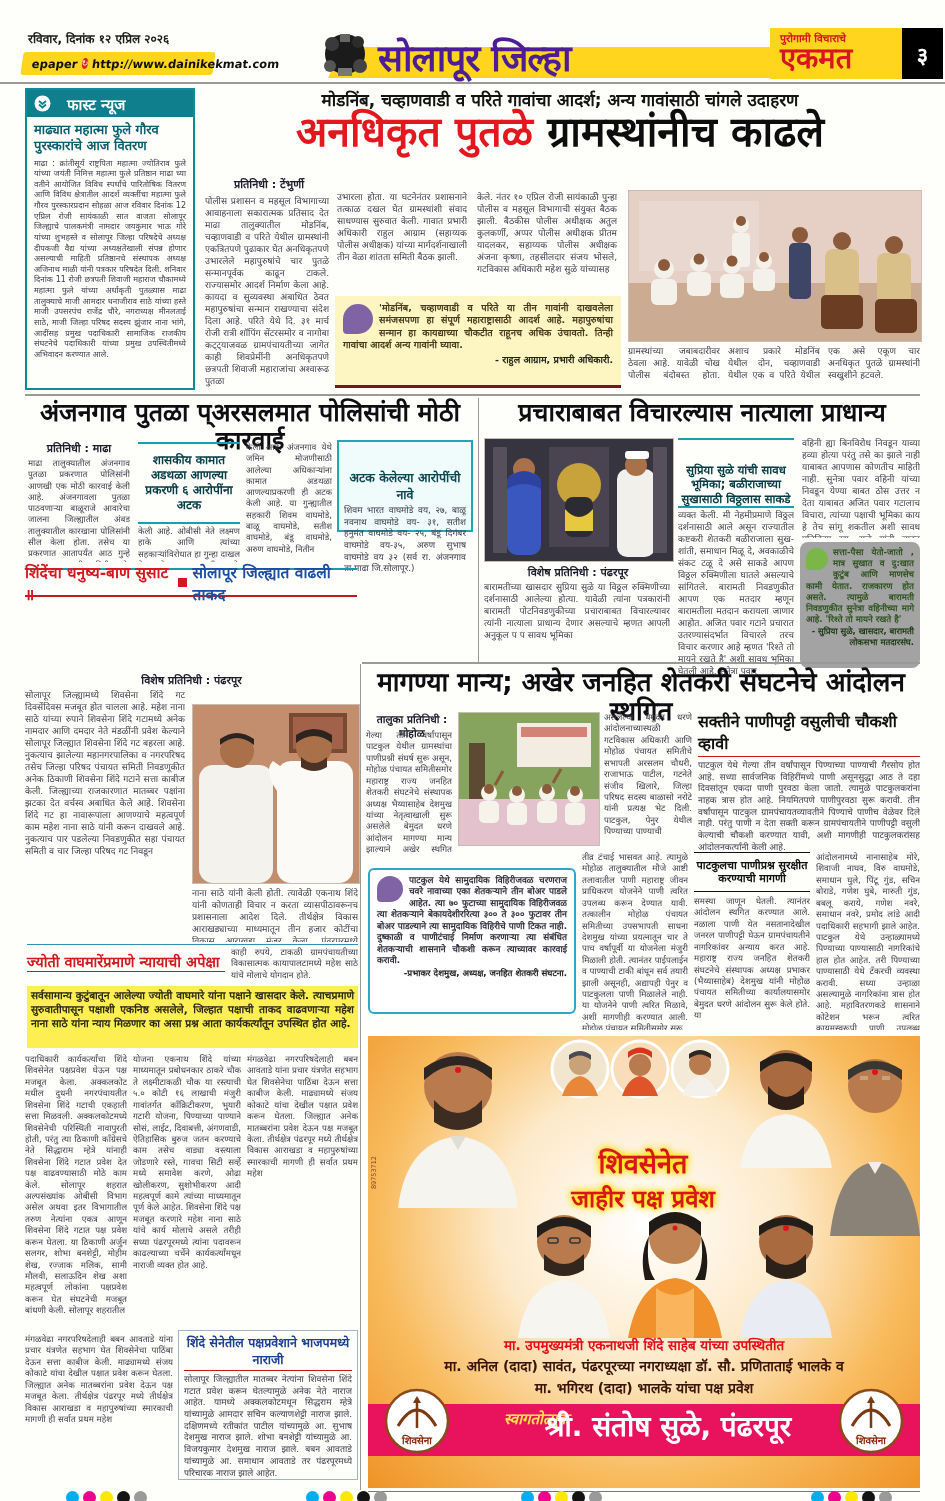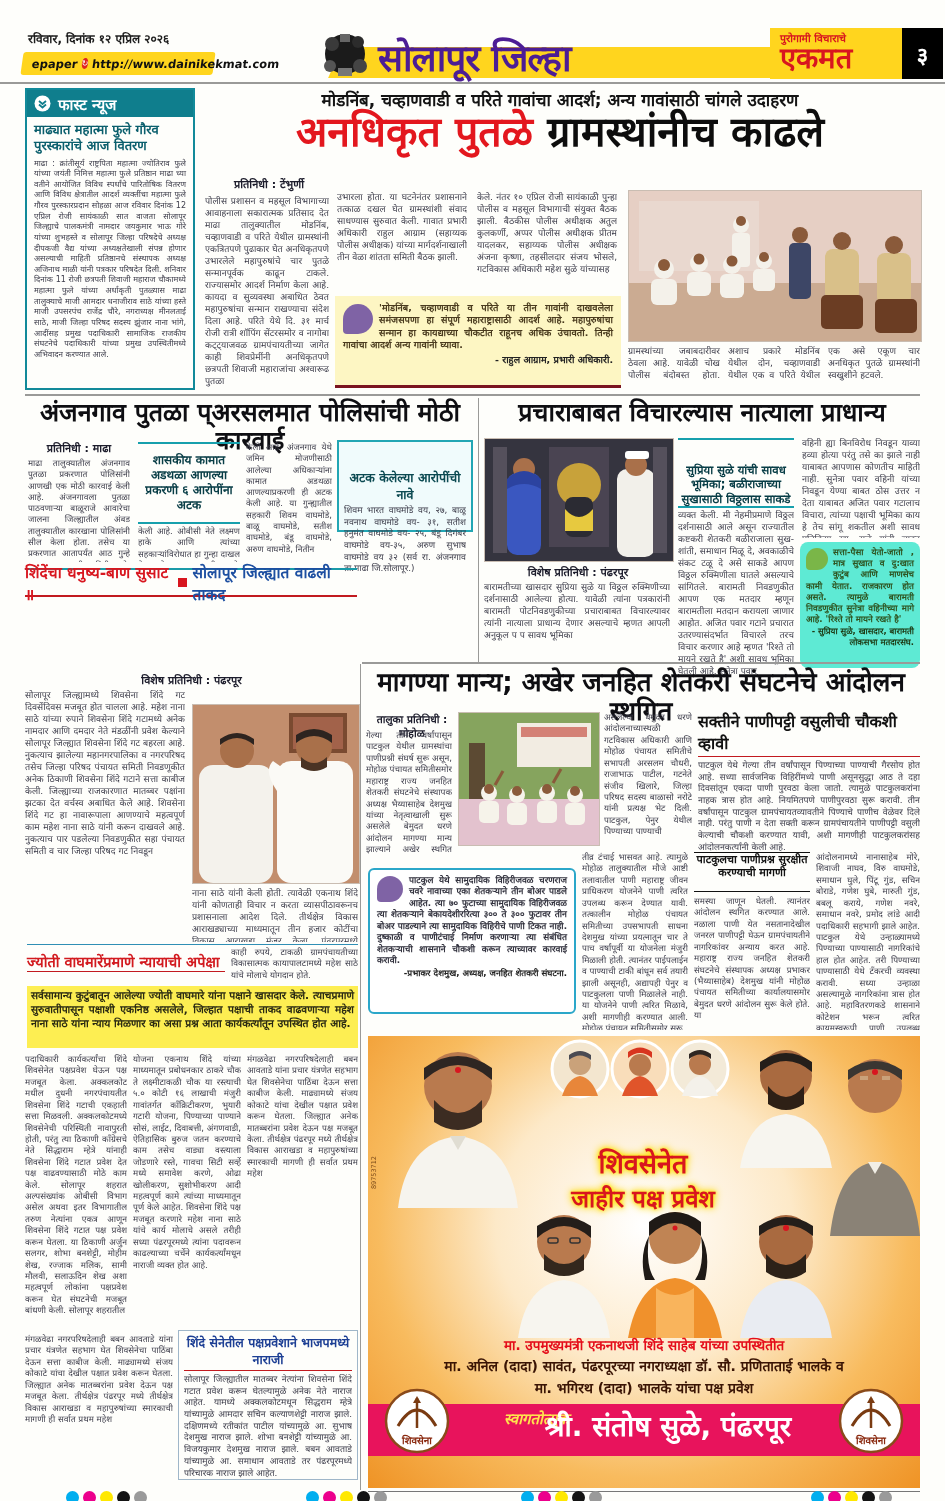--- a/index.html
+++ b/index.html
@@ -47,21 +47,21 @@
   <div class="abs" style="left:378px;top:31px;width:400px;font-size:37px;font-weight:800;color:#4c1d95;letter-spacing:-1px;">सोलापूर जिल्हा</div>
 
   <div class="abs yellowband" style="left:770px;top:28px;width:132px;height:51px;padding:3px 0 0 10px;box-sizing:border-box;">
     <div style="font-size:10.5px;font-weight:bold;color:#d8161f;">पुरोगामी विचाराचे</div>
     <div style="font-size:29px;font-weight:800;color:#d8161f;line-height:1;margin-top:-1px;">एकमत</div>
   </div>
   <div class="abs" style="left:902px;top:28px;width:41px;height:51px;background:#000;color:#fff;font-size:22px;font-weight:bold;display:flex;align-items:center;justify-content:center;">३</div>
   <div class="abs rule" style="left:0;top:82px;width:945px;height:2px;"></div>
 
   <div class="abs" style="left:25px;top:88px;width:170px;height:302px;border:2px solid #128a9a;box-sizing:border-box;">
-    <div style="height:27px;background:#0f7e8d;display:flex;align-items:center;gap:7px;padding-left:7px;">
+    <div style="height:27px;background:#0f7e8d;display:flex;align-items:center;gap:16px;padding-left:7px;">
       <svg width="17" height="17" viewBox="0 0 17 17">
         <circle cx="8.5" cy="8.5" r="8" fill="#fff"></circle>
         <path d="M5 6 l3.5 3 l3.5 -3" stroke="#0f7e8d" stroke-width="1.8" fill="none"></path>
         <path d="M5 9.5 l3.5 3 l3.5 -3" stroke="#0f7e8d" stroke-width="1.8" fill="none"></path>
       </svg>
       <span style="color:#fff;font-weight:800;font-size:15px;">फास्ट न्यूज</span>
     </div>
     <div style="padding:5px 7px 2px 7px;font-size:13px;font-weight:800;color:#0b5f6d;line-height:1.25;">माढ्यात महात्मा फुले गौरव पुरस्कारांचे आज वितरण</div>
     <div class="txt" style="padding:2px 7px;font-size:8px;height:218px;">माढा : क्रांतीसूर्य राष्ट्रपिता महात्मा ज्योतिराव फुले यांच्या जयंती निमित्त महात्मा फुले प्रतिष्ठान माढा च्या वतीने आयोजित विविध स्पर्धांचे पारितोषिक वितरण आणि विविध क्षेत्रातील आदर्श व्यक्तींचा महात्मा फुले गौरव पुरस्कारप्रदान सोहळा आज रविवार दिनांक 12 एप्रिल रोजी सायंकाळी सात वाजता सोलापूर जिल्ह्याचे पालकमंत्री नामदार जयकुमार भाऊ गोरे यांच्या शुभहस्ते व सोलापूर जिल्हा परिषदेचे अध्यक्ष दीपकजी वैद्य यांच्या अध्यक्षतेखाली संपन्न होणार असल्याची माहिती प्रतिष्ठानचे संस्थापक अध्यक्ष अजिनाथ माळी यांनी पत्रकार परिषदेत दिली. शनिवार दिनांक 11 रोजी छत्रपती शिवाजी महाराज चौकामध्ये महात्मा फुले यांच्या अर्धाकृती पुतळ्यास माढा तालुक्याचे माजी आमदार धनाजीराव साठे यांच्या हस्ते माजी उपसरपंच राजेंद्र चौरे, नगराध्यक्ष मीनलताई साठे, माजी जिल्हा परिषद सदस्य झुंजार नाना भांगे, आदींसह प्रमुख पदाधिकारी सामाजिक राजकीय संघटनेचे पदाधिकारी यांच्या प्रमुख उपस्थितीमध्ये अभिवादन करण्यात आले.</div>
   </div>
@@ -157,21 +157,21 @@
         <rect x="168" y="8" width="14" height="106" fill="#55505c"></rect>
     </svg>
   </div>
   <div class="abs byline" style="left:484px;top:564px;width:188px;">विशेष प्रतिनिधी : पंढरपूर</div>
   <div class="abs txt" style="left:484px;top:582px;width:186px;height:94px;">बारामतीच्या खासदार सुप्रिया सुळे या विठ्ठल रुक्मिणीच्या दर्शनासाठी आलेल्या होत्या. यावेळी त्यांना पत्रकारांनी बारामती पोटनिवडणुकीच्या प्रचाराबाबत विचारल्यावर त्यांनी नात्याला प्राधान्य देणार असल्याचे म्हणत आपली अनुकूल प प सावध भूमिका</div>
   <div class="abs" style="left:678px;top:438px;width:116px;height:66px;border-top:2px solid #17a0ad;border-bottom:2px solid #17a0ad;display:flex;align-items:flex-end;">
     <div style="font-size:11.5px;font-weight:800;color:#083d46;text-align:center;line-height:1.25;">सुप्रिया सुळे यांची सावध भूमिका; बळीराजाच्या सुखासाठी विठ्ठलास साकडे</div>
   </div>
   <div class="abs txt" style="left:678px;top:510px;width:116px;height:166px;">व्यक्त केली. मी नेहमीप्रमाणे विठ्ठल दर्शनासाठी आले असून राज्यातील कष्टकरी शेतकरी बळीराजाला सुख-शांती, समाधान मिळू दे, अवकाळीचे संकट टळू दे असे साकडे आपण विठ्ठल रुक्मिणीला घातले असल्याचे सांगितले. बारामती निवडणुकीत आपण एक मतदार म्हणून बारामतीला मतदान करायला जाणार आहोत. अजित पवार गटाने प्रचारात उतरण्यासंदर्भात विचारले तरच विचार करणार आहे म्हणत 'रिश्ते तो मायने रखते है' अशी सावध भूमिका घेतली आहे. सुनेत्रा पवार</div>
   <div class="abs txt" style="left:802px;top:438px;width:118px;height:100px;">वहिनी ह्या बिनविरोध निवडून याव्या हव्या होत्या परंतु तसे का झाले नाही याबाबत आपणास कोणतीच माहिती नाही. सुनेत्रा पवार वहिनी यांच्या निवडून येण्या बाबत ठोस उत्तर न देता याबाबत अजित पवार गटालाच विचारा, त्यांच्या पक्षाची भूमिका काय हे तेच सांगू शकतील अशी सावध प्रतिक्रिया खा. सुळे यांनी व्यक्त केली.</div>
-  <div class="abs" style="left:800px;top:542px;width:120px;height:126px;background:#5eead4;border-radius:8px;padding:5px 6px;box-sizing:border-box;">
+  <div class="abs" style="left:800px;top:542px;width:120px;height:126px;background:#a3a3a3;border-radius:8px;padding:5px 6px;box-sizing:border-box;">
     <span class="qmark" style="background:#7ab648;float:left;width:22px;height:22px;margin:1px 5px 1px 0;"></span>
     <div style="font-size:8.6px;font-weight:bold;color:#2e5420;text-align:justify;line-height:1.3;">सत्ता-पैसा येतो-जातो , मात्र सुखात व दु:खात कुटुंब आणि माणसेच कामी येतात. राजकारण होत असते. त्यामुळे बारामती निवडणुकीत सुनेत्रा वहिनीच्या मागे आहे. 'रिश्ते तो मायने रखते है'</div>
     <div style="font-size:8.4px;font-weight:800;color:#1d3a14;text-align:right;">- सुप्रिया सुळे, खासदार, बारामती लोकसभा मतदारसंघ.</div>
   </div>
 
   <div class="abs" style="left:25px;top:568px;width:332px;height:29px;border-top:2px solid #1a9aa8;border-bottom:2.5px solid #c21a1f;display:flex;align-items:center;gap:6px;box-sizing:border-box;">
     <span style="font-size:15.5px;font-weight:800;color:#d8161f;">शिंदेंचा धनुष्य-बाण सुसाट ॥</span>
     <span style="width:9px;height:9px;background:#d8161f;display:inline-block;"></span>
     <span style="font-size:15.5px;font-weight:800;color:#1d4fa1;">सोलापूर जिल्ह्यात वाढली ताकद</span>
   </div>
@@ -251,21 +251,21 @@
     <div style="font-size:16px;font-weight:800;color:#111;border-bottom:1.5px solid #c21a1f;padding-bottom:2px;">सक्तीने पाणीपट्टी वसुलीची चौकशी व्हावी</div>
     <div class="txt" style="font-size:8.8px;margin-top:3px;height:118px;">पाटकुल येथे गेल्या तीन वर्षांपासून पिण्याच्या पाण्याची गैरसोय होत आहे. सध्या सार्वजनिक विहिरींमध्ये पाणी असूनसुद्धा आठ ते दहा दिवसांतून एकदा पाणी पुरवठा केला जातो. त्यामुळे पाटकुलकरांना नाहक त्रास होत आहे. नियमितपणे पाणीपुरवठा सुरू करावी. तीन वर्षांपासून पाटकुल ग्रामपंचायतव्यावतीने पिण्याचे पाणीच वेळेवर दिले नाही. परंतु पाणी न देता सक्ती करून ग्रामपंचायतीने पाणीपट्टी वसुली केल्याची चौकशी करण्यात यावी, अशी मागणीही पाटकुलकरांसह आंदोलनकर्त्यांनी केली आहे.</div>
   </div>
 
   <div class="abs" style="left:368px;top:868px;width:208px;height:146px;border:2px solid #2ba7c9;border-radius:6px;padding:5px 7px;box-sizing:border-box;background:#ffffff;">
     <span class="qmark" style="background:#7f63a5;float:left;width:26px;height:26px;margin:1px 6px 1px 0;"></span>
     <div style="font-size:8.8px;font-weight:bold;color:#33333f;text-align:justify;line-height:1.3;">पाटकुल येथे सामुदायिक विहिरीजवळ चरणराज चवरे नावाच्या एका शेतकऱ्याने तीन बोअर पाडले आहेत. त्या ७० फुटाच्या सामुदायिक विहिरीजवळ त्या शेतकऱ्याने बेकायदेशीररित्या ३०० ते ३०० फुटावर तीन बोअर पाडल्याने त्या सामुदायिक विहिरीचे पाणी टिकत नाही. दुष्काळी व पाणीटंचाई निर्माण करणाऱ्या त्या संबंधित शेतकऱ्याची शासनाने चौकशी करून त्याच्यावर कारवाई करावी.</div>
     <div style="font-size:8.6px;font-weight:800;color:#222;text-align:right;margin-top:1px;">-प्रभाकर देशमुख, अध्यक्ष, जनहित शेतकरी संघटना.</div>
   </div>
   <div class="abs txt" style="left:582px;top:852px;width:106px;height:178px;font-size:8.6px;">तीव्र टंचाई भासवत आहे. त्यामुळे मोहोळ तालुक्यातील मौजे आष्टी तलावातील पाणी महाराष्ट्र जीवन प्राधिकरण योजनेने पाणी त्वरित उपलब्ध करून देण्यात यावी. तत्कालीन मोहोळ पंचायत समितीच्या उपसभापती साधना देशमुख यांच्या प्रयत्नातून चार ते पाच वर्षांपूर्वी या योजनेला मंजुरी मिळाली होती. त्यानंतर पाईपलाईन व पाण्याची टाकी बांधून सर्व तयारी झाली असूनही, अद्यापही पेनुर व पाटकुलला पाणी मिळालेले नाही. या योजनेने पाणी त्वरित मिळावे, अशी मागणीही करण्यात आली. मोहोळ पंचायत समितीसमोर सुरू</div>
-  <div class="abs" style="left:694px;top:852px;width:116px;height:38px;border-top:1.5px solid #111;border-bottom:1.5px solid #111;display:flex;">
+  <div class="abs" style="left:694px;top:852px;width:116px;height:38px;border-top:1.5px solid #111;border-bottom:1.5px solid #111;display:flex;align-items:center;">
     <div style="font-size:11px;font-weight:800;color:#111;text-align:center;line-height:1.2;">पाटकुलचा पाणीप्रश्न सुरक्षीत करण्याची मागणी</div>
   </div>
   <div class="abs txt" style="left:694px;top:896px;width:116px;height:134px;font-size:8.6px;">समस्या जाणून घेतली. त्यानंतर आंदोलन स्थगित करण्यात आले. नळाला पाणी येत नसतानादेखील जनरल पाणीपट्टी घेऊन ग्रामपंचायतीने नागरिकांवर अन्याय करत आहे. महाराष्ट्र राज्य जनहित शेतकरी संघटनेचे संस्थापक अध्यक्ष प्रभाकर (भैय्यासाहेब) देशमुख यांनी मोहोळ पंचायत समितीच्या कार्यालयासमोर बेमुदत धरणे आंदोलन सुरू केले होते. या</div>
   <div class="abs txt" style="left:816px;top:852px;width:104px;height:178px;font-size:8.6px;">आंदोलनामध्ये नानासाहेब मोरे, शिवाजी नाघव, विरु वाघमोडे, समाधान घुले, पिंटू गुंड, सचिन बोराडे, गणेश घुबे, मारुती गुंड, बबलू कराये, गणेश नवरे, समाधान नवरे, प्रमोद लांडे आदी पदाधिकारी सहभागी झाले आहेत. पाटकुल येथे उन्हाळ्यामध्ये पिण्याच्या पाण्यासाठी नागरिकांचे हाल होत आहेत. तरी पिण्याच्या पाण्यासाठी येथे टँकरची व्यवस्था करावी. सध्या उन्हाळा असल्यामुळे नागरिकांना त्रास होत आहे. महावितरणकडे शासनाने कोटेशन भरून त्वरित कायमस्वरूपी पाणी उपलब्ध करून द्यावेत. अशी मागणी करण्यात आली आहे.</div>
 
   <div class="abs" style="left:368px;top:1036px;width:552px;height:452px;background:
       radial-gradient(ellipse at 50% 42%, #ffffff 0%, #fde9c8 38%, #f8bb5e 68%, #ef9325 100%);overflow:hidden;">
 
     <div style="position:absolute;left:2px;top:120px;writing-mode:vertical-rl;transform:rotate(180deg);font-size:6.5px;color:#7a4a1a;">89753712</div>
 

